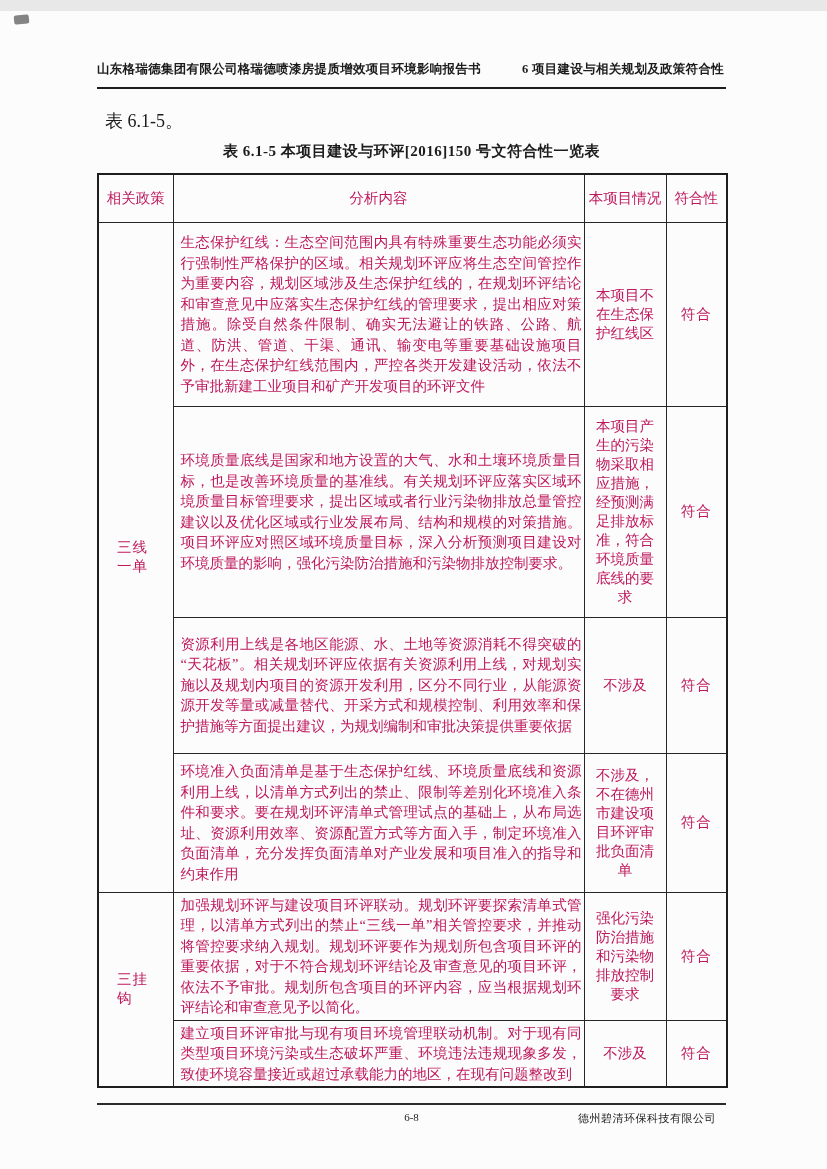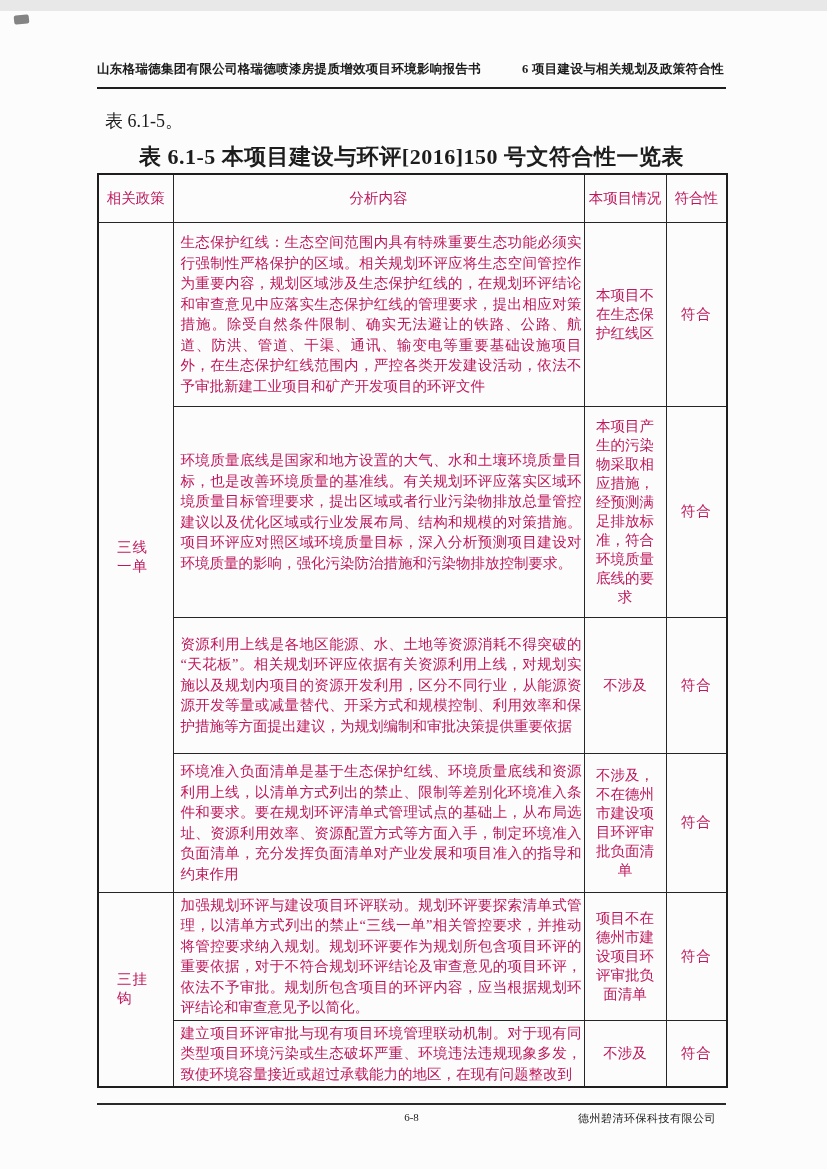--- a/index.html
+++ b/index.html
@@ -44,21 +44,21 @@
   .intro-text {
     position: absolute;
     left: 105px; top: 98px;
     font-size: 18px;
   }
   .table-title {
     position: absolute;
     left: 97px; top: 131px;
     width: 629px;
     text-align: center;
-    font-size: 22px;
+    font-size: 15px;
     font-weight: 700;
     letter-spacing: .5px;
   }
   table.compliance {
     position: absolute;
     left: 97px; top: 162px;
     width: 629px;
     border-collapse: collapse;
     table-layout: fixed;
     font-size: 14.5px;
@@ -182,21 +182,21 @@
 
       <tr class="row-4">
         <td class="analysis-cell">环境准入负面清单是基于生态保护红线、环境质量底线和资源利用上线，以清单方式列出的禁止、限制等差别化环境准入条件和要求。要在规划环评清单式管理试点的基础上，从布局选址、资源利用效率、资源配置方式等方面入手，制定环境准入负面清单，充分发挥负面清单对产业发展和项目准入的指导和约束作用</td>
         <td class="status-cell">不涉及，不在德州市建设项目环评审批负面清单</td>
         <td class="conf-cell">符合</td>
       </tr>
 
       <tr class="row-5">
         <td class="policy-cell" rowspan="2">三挂钩</td>
         <td class="analysis-cell">加强规划环评与建设项目环评联动。规划环评要探索清单式管理，以清单方式列出的禁止“三线一单”相关管控要求，并推动将管控要求纳入规划。规划环评要作为规划所包含项目环评的重要依据，对于不符合规划环评结论及审查意见的项目环评，依法不予审批。规划所包含项目的环评内容，应当根据规划环评结论和审查意见予以简化。</td>
-        <td class="status-cell">项目不在德州市建设项目环评审批负面清单</td>
+        <td class="status-cell">强化污染防治措施和污染物排放控制要求</td>
         <td class="conf-cell">符合</td>
       </tr>
 
       <tr class="row-6">
         <td class="analysis-cell">建立项目环评审批与现有项目环境管理联动机制。对于现有同类型项目环境污染或生态破坏严重、环境违法违规现象多发，致使环境容量接近或超过承载能力的地区，在现有问题整改到</td>
         <td class="status-cell">不涉及</td>
         <td class="conf-cell">符合</td>
       </tr>
     </tbody>
   </table>

